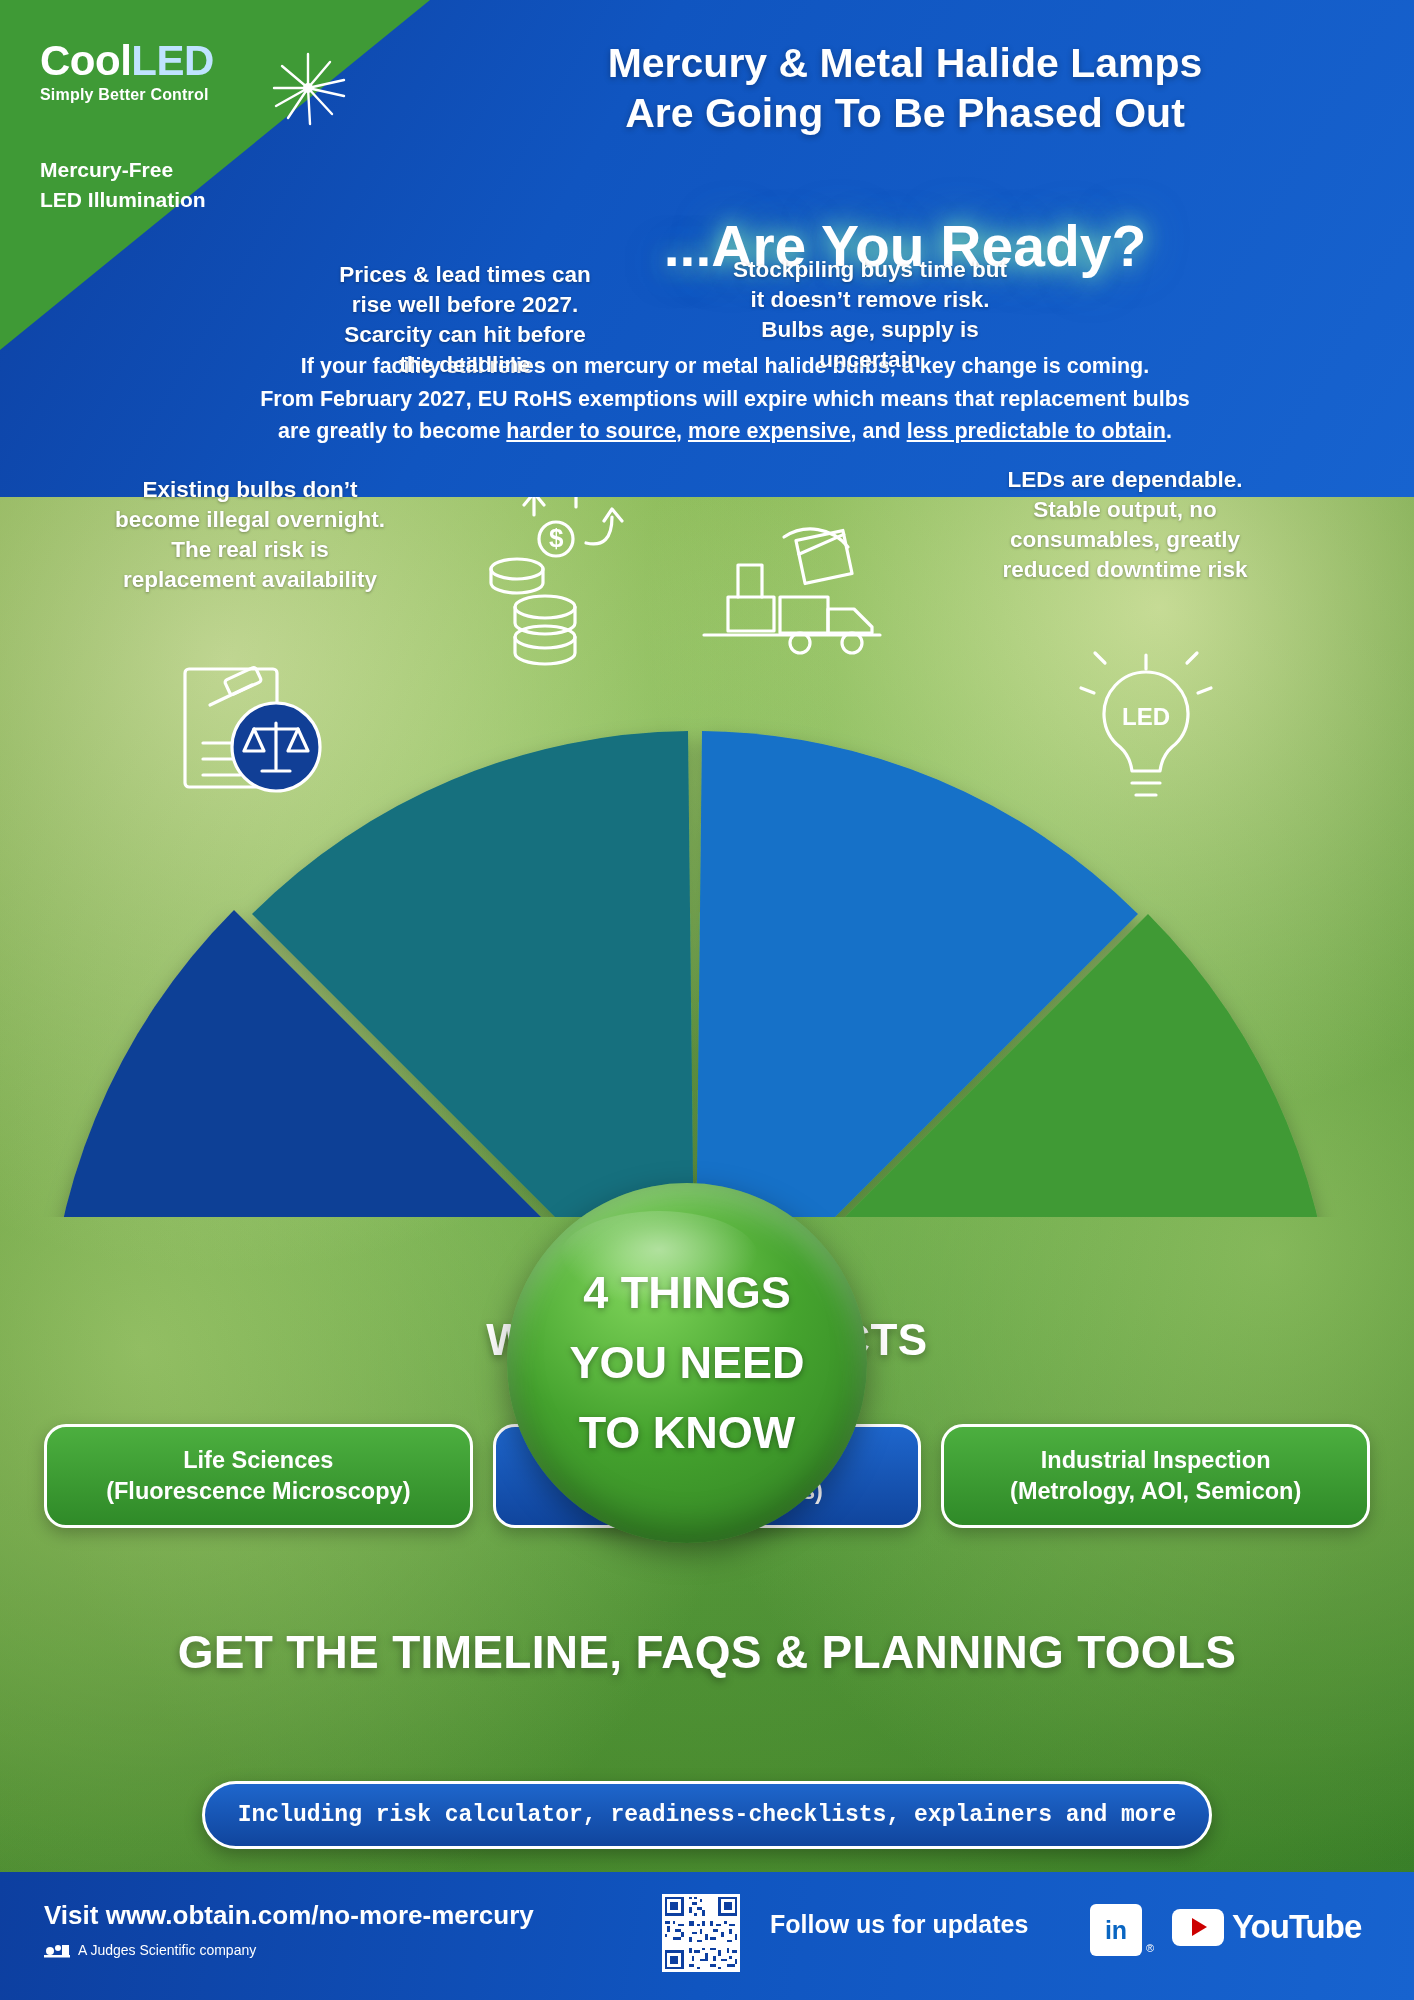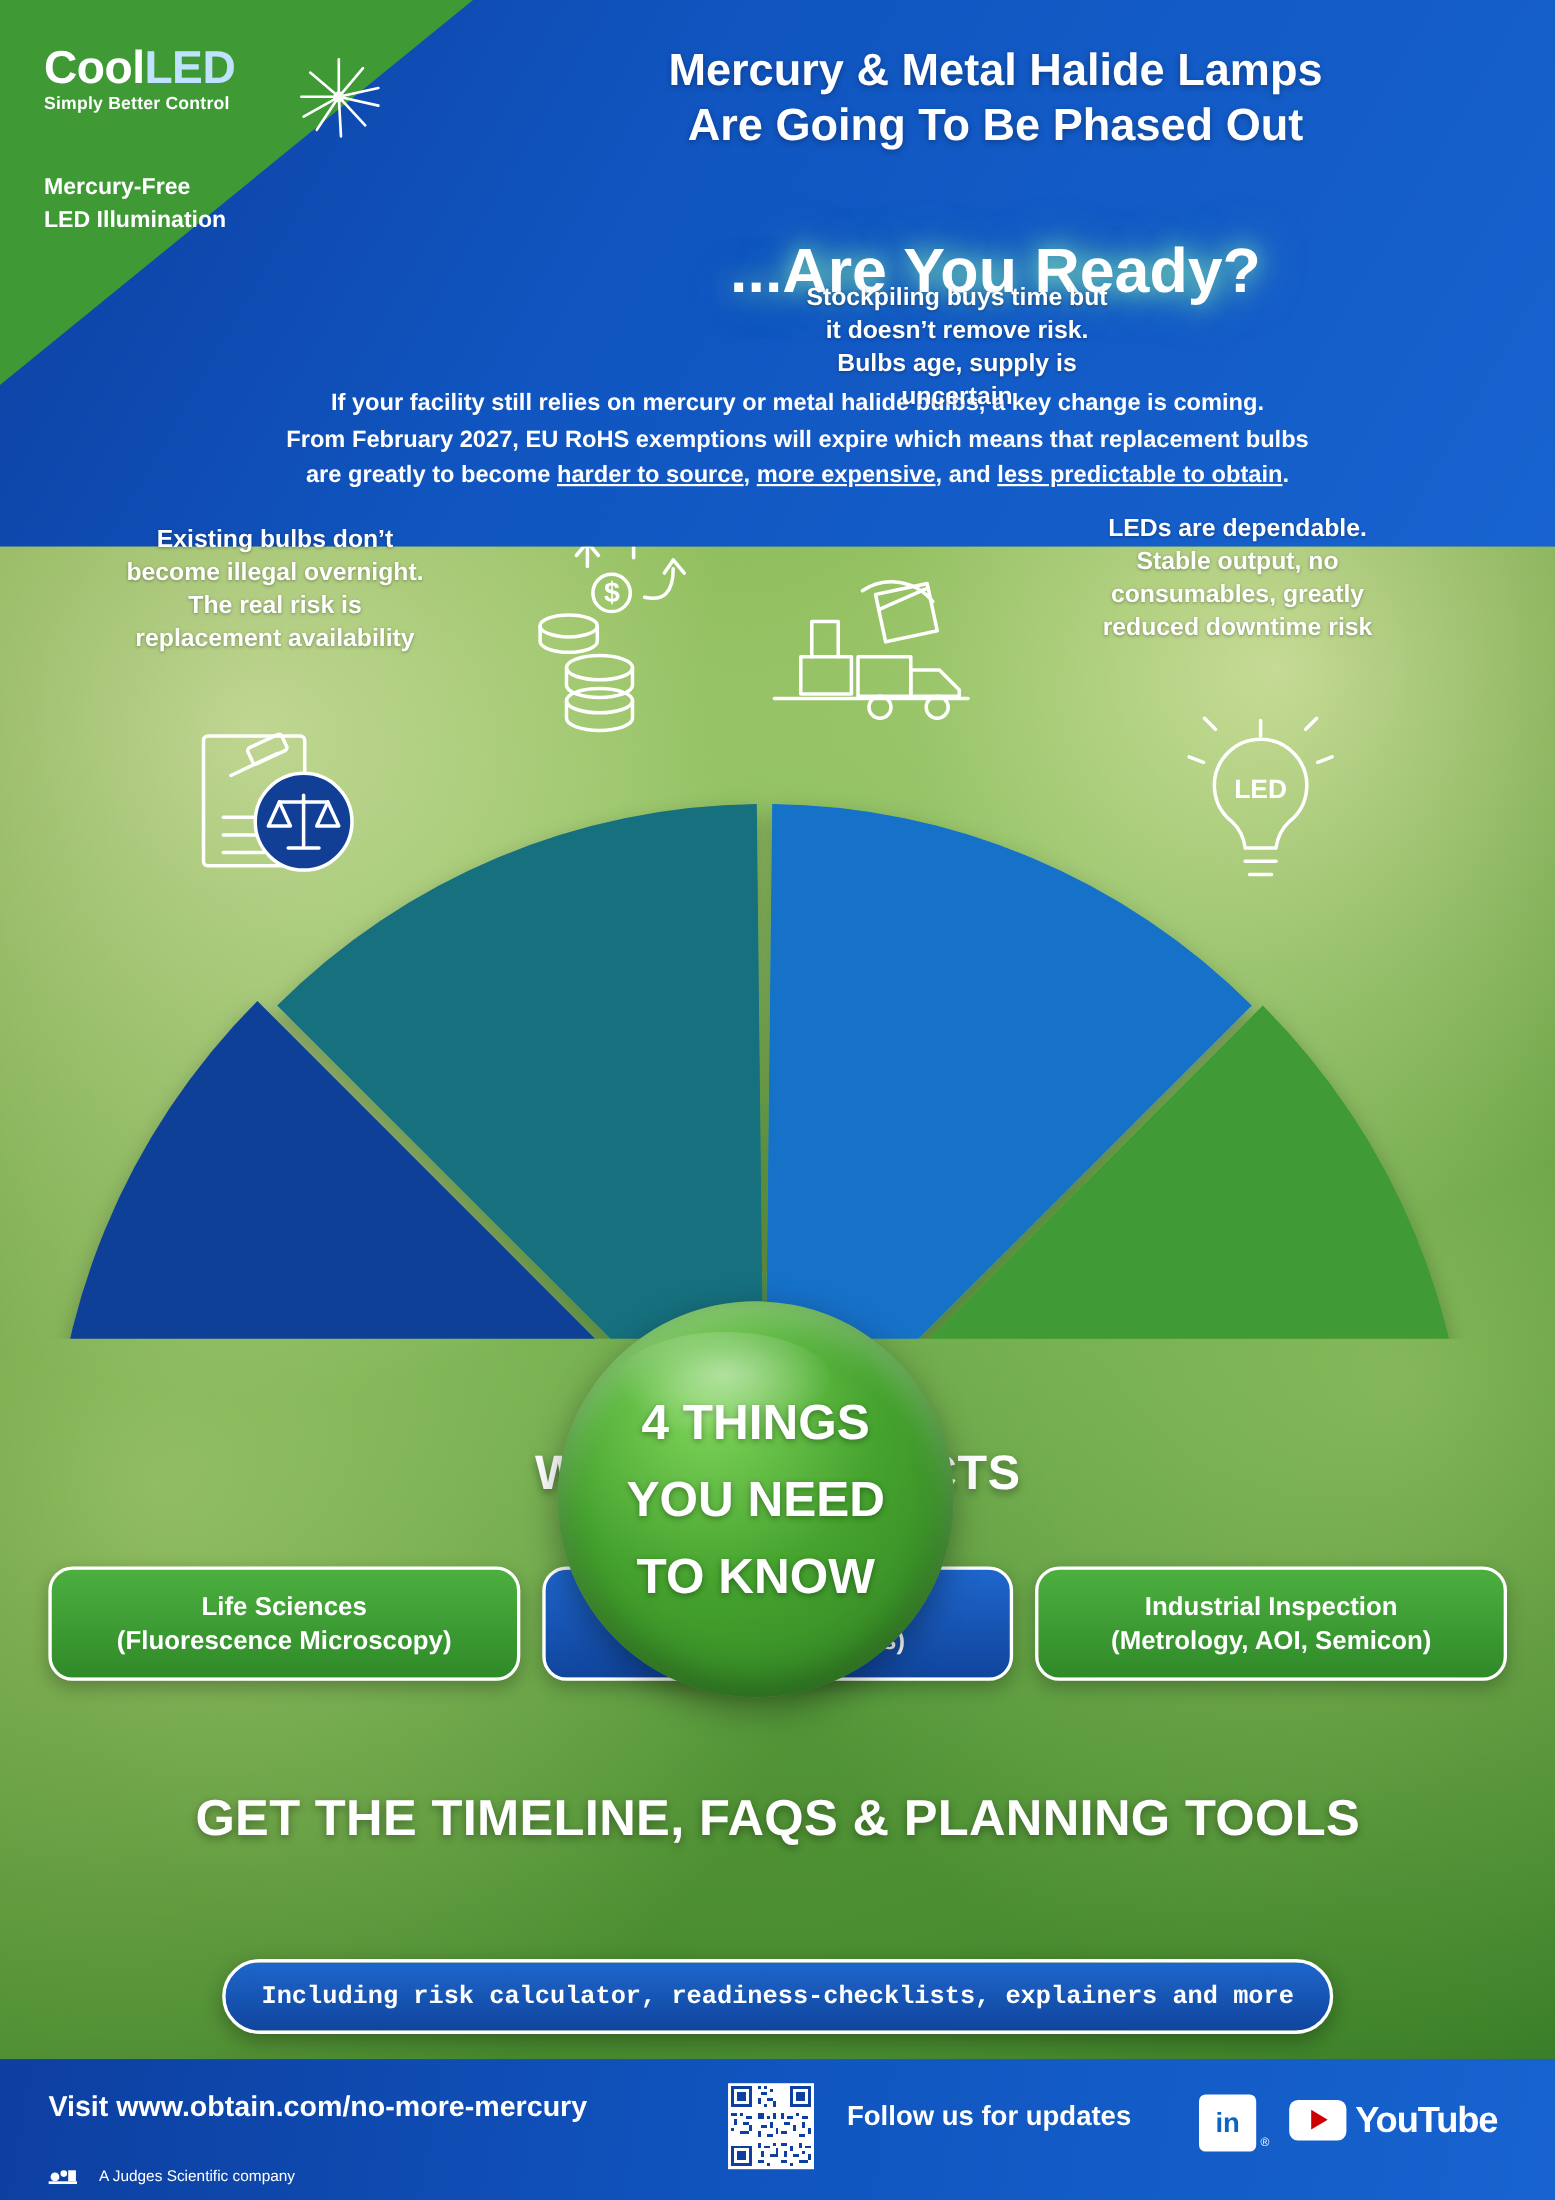--- a/index.html
+++ b/index.html
@@ -153,22 +153,22 @@
   
   .footer {
     position: absolute; left: 0; top: 1872px; width: 1414px; height: 128px;
     background: linear-gradient(100deg,#0d3fa0 0%, #1055c0 50%, #1763cf 100%);
   }
   .foot-visit {
     position: absolute; left: 44px; top: 28px;
     color: #fff; font-weight: bold; font-size: 26px;
   }
   .foot-judges {
-    position: absolute; left: 44px; top: 98px;
-    color: #ffffff; font-size: 14px; display: flex; align-items: center; gap: 20px;
+    position: absolute; left: 44px; top: 70px;
+    color: #ffffff; font-size: 14px; display: flex; align-items: center; gap: 8px;
   }
   .qr {
     position: absolute; left: 662px; top: 22px; width: 78px; height: 78px;
     background: #fff;
   }
   .foot-follow {
     position: absolute; left: 770px; top: 38px;
     color: #fff; font-weight: bold; font-size: 25px;
   }
   .li-badge {
@@ -318,20 +318,26 @@
       <line x1="1105" y1="166" x2="1095" y2="156"></line>
       <line x1="1187" y1="166" x2="1197" y2="156"></line>
     </g>
   </svg>
 
   <div class="fan-label lbl-1">
     <div>Existing bulbs don’t</div>
     <div>become illegal overnight.</div>
     <div>The real risk is</div>
     <div>replacement availability</div>
+  </div>
+  <div class="fan-label lbl-2">
+    <div>Prices &amp; lead times can</div>
+    <div>rise well before 2027.</div>
+    <div>Scarcity can hit before</div>
+    <div>the deadline</div>
   </div>
   <div class="fan-label lbl-3">
     <div>Stockpiling buys time but</div>
     <div>it doesn’t remove risk.</div>
     <div>Bulbs age, supply is</div>
     <div>uncertain</div>
   </div>
   <div class="fan-label lbl-4">
     <div>LEDs are dependable.</div>
     <div>Stable output, no</div>

